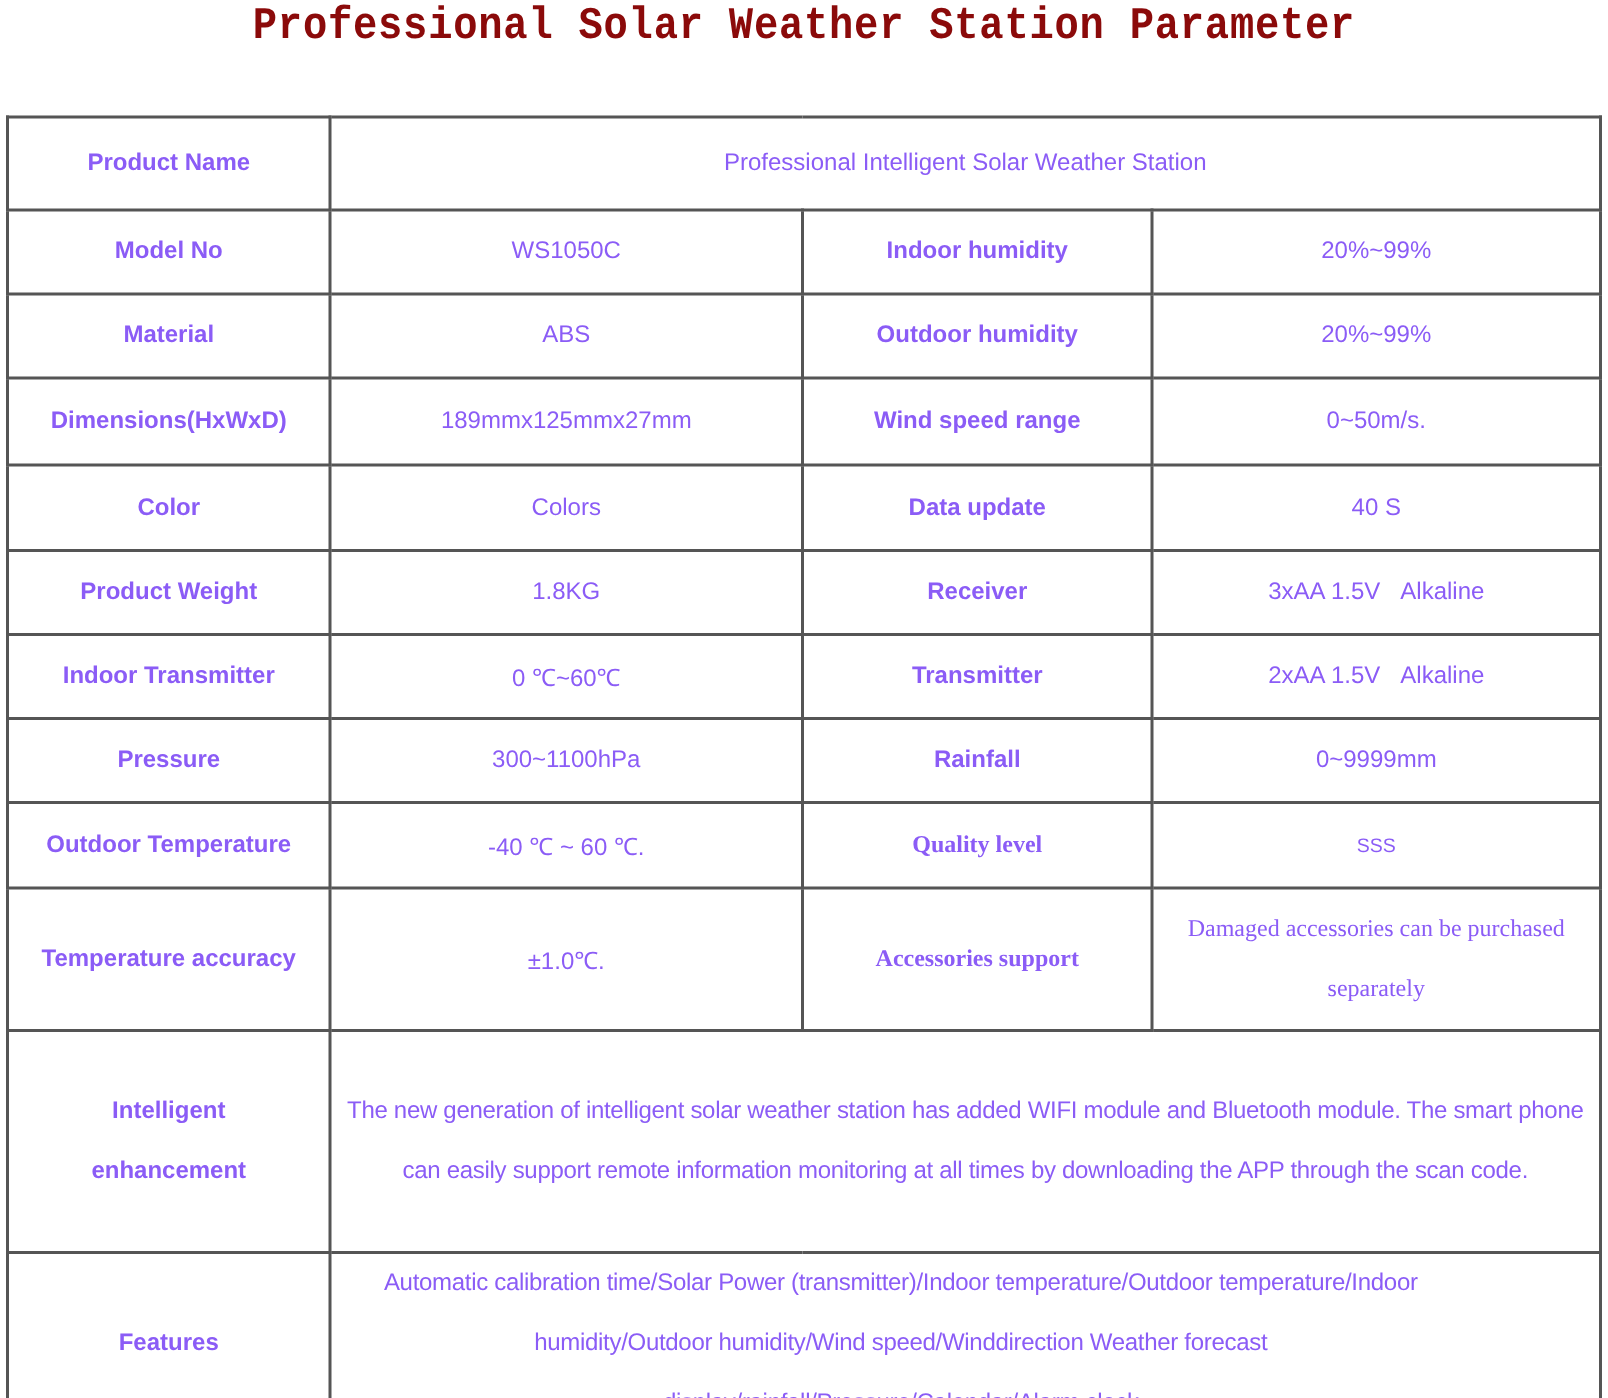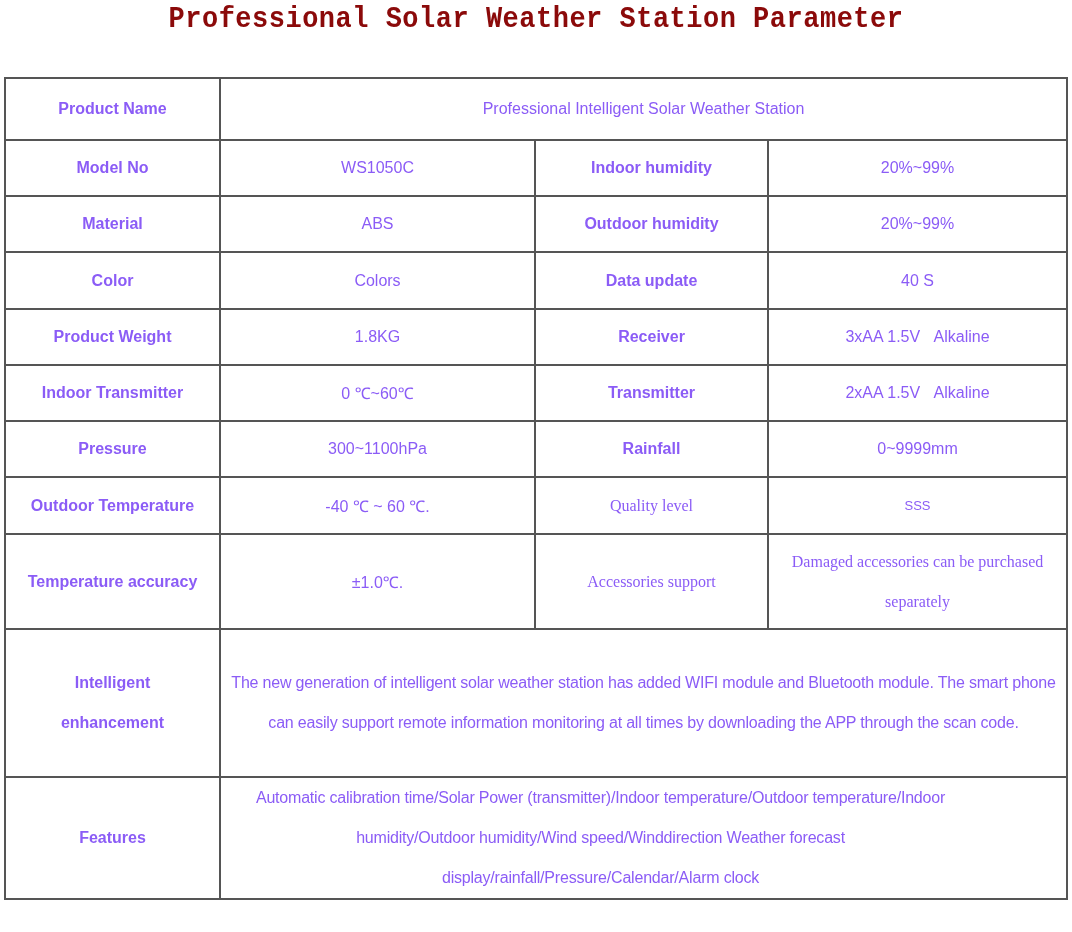--- a/index.html
+++ b/index.html
@@ -13,21 +13,21 @@
     table.spec {
       position: absolute; left: 4px; top: 77px; width: 1062px;
       border-collapse: collapse; table-layout: fixed;
     }
     table.spec td {
       border: 2px solid #555; text-align: center; vertical-align: middle;
       font-size: 16px; padding: 0 4px; color: #8b5cf6;
     }
     td.lbl { font-weight: bold; color: #111; }
     td.serif { font-family: "Liberation Serif", serif; font-size: 16.5px; }
-    td.serif.lbl { font-weight: normal; }
+    td.serif.lbl { font-weight: bold; }
     td.long {
       text-align: left; padding: 0 4px 0 1px; line-height: 40px;
       font-size: 16.5px; letter-spacing: -0.2px; margin-left: 42px;
     }
     col.c1 { width: 215px; }
     col.c2 { width: 315px; }
     col.c3 { width: 233px; }
     col.c4 { width: 299px; }
     .acc-val { line-height: 40px; }
   </style>
@@ -52,20 +52,26 @@
     <td class="lbl">Model No</td>
     <td>WS1050C</td>
     <td class="lbl">Indoor humidity</td>
     <td>20%~99%</td>
   </tr>
   <tr style="height:56px">
     <td class="lbl">Material</td>
     <td>ABS</td>
     <td class="lbl">Outdoor humidity</td>
     <td>20%~99%</td>
+  </tr>
+  <tr style="height:58px">
+    <td class="lbl">Dimensions(HxWxD)</td>
+    <td>189mmx125mmx27mm</td>
+    <td class="lbl">Wind speed range</td>
+    <td>0~50m/s.</td>
   </tr>
   <tr style="height:57px">
     <td class="lbl">Color</td>
     <td>Colors</td>
     <td class="lbl">Data update</td>
     <td>40 S</td>
   </tr>
   <tr style="height:56px">
     <td class="lbl">Product Weight</td>
     <td>1.8KG</td>

